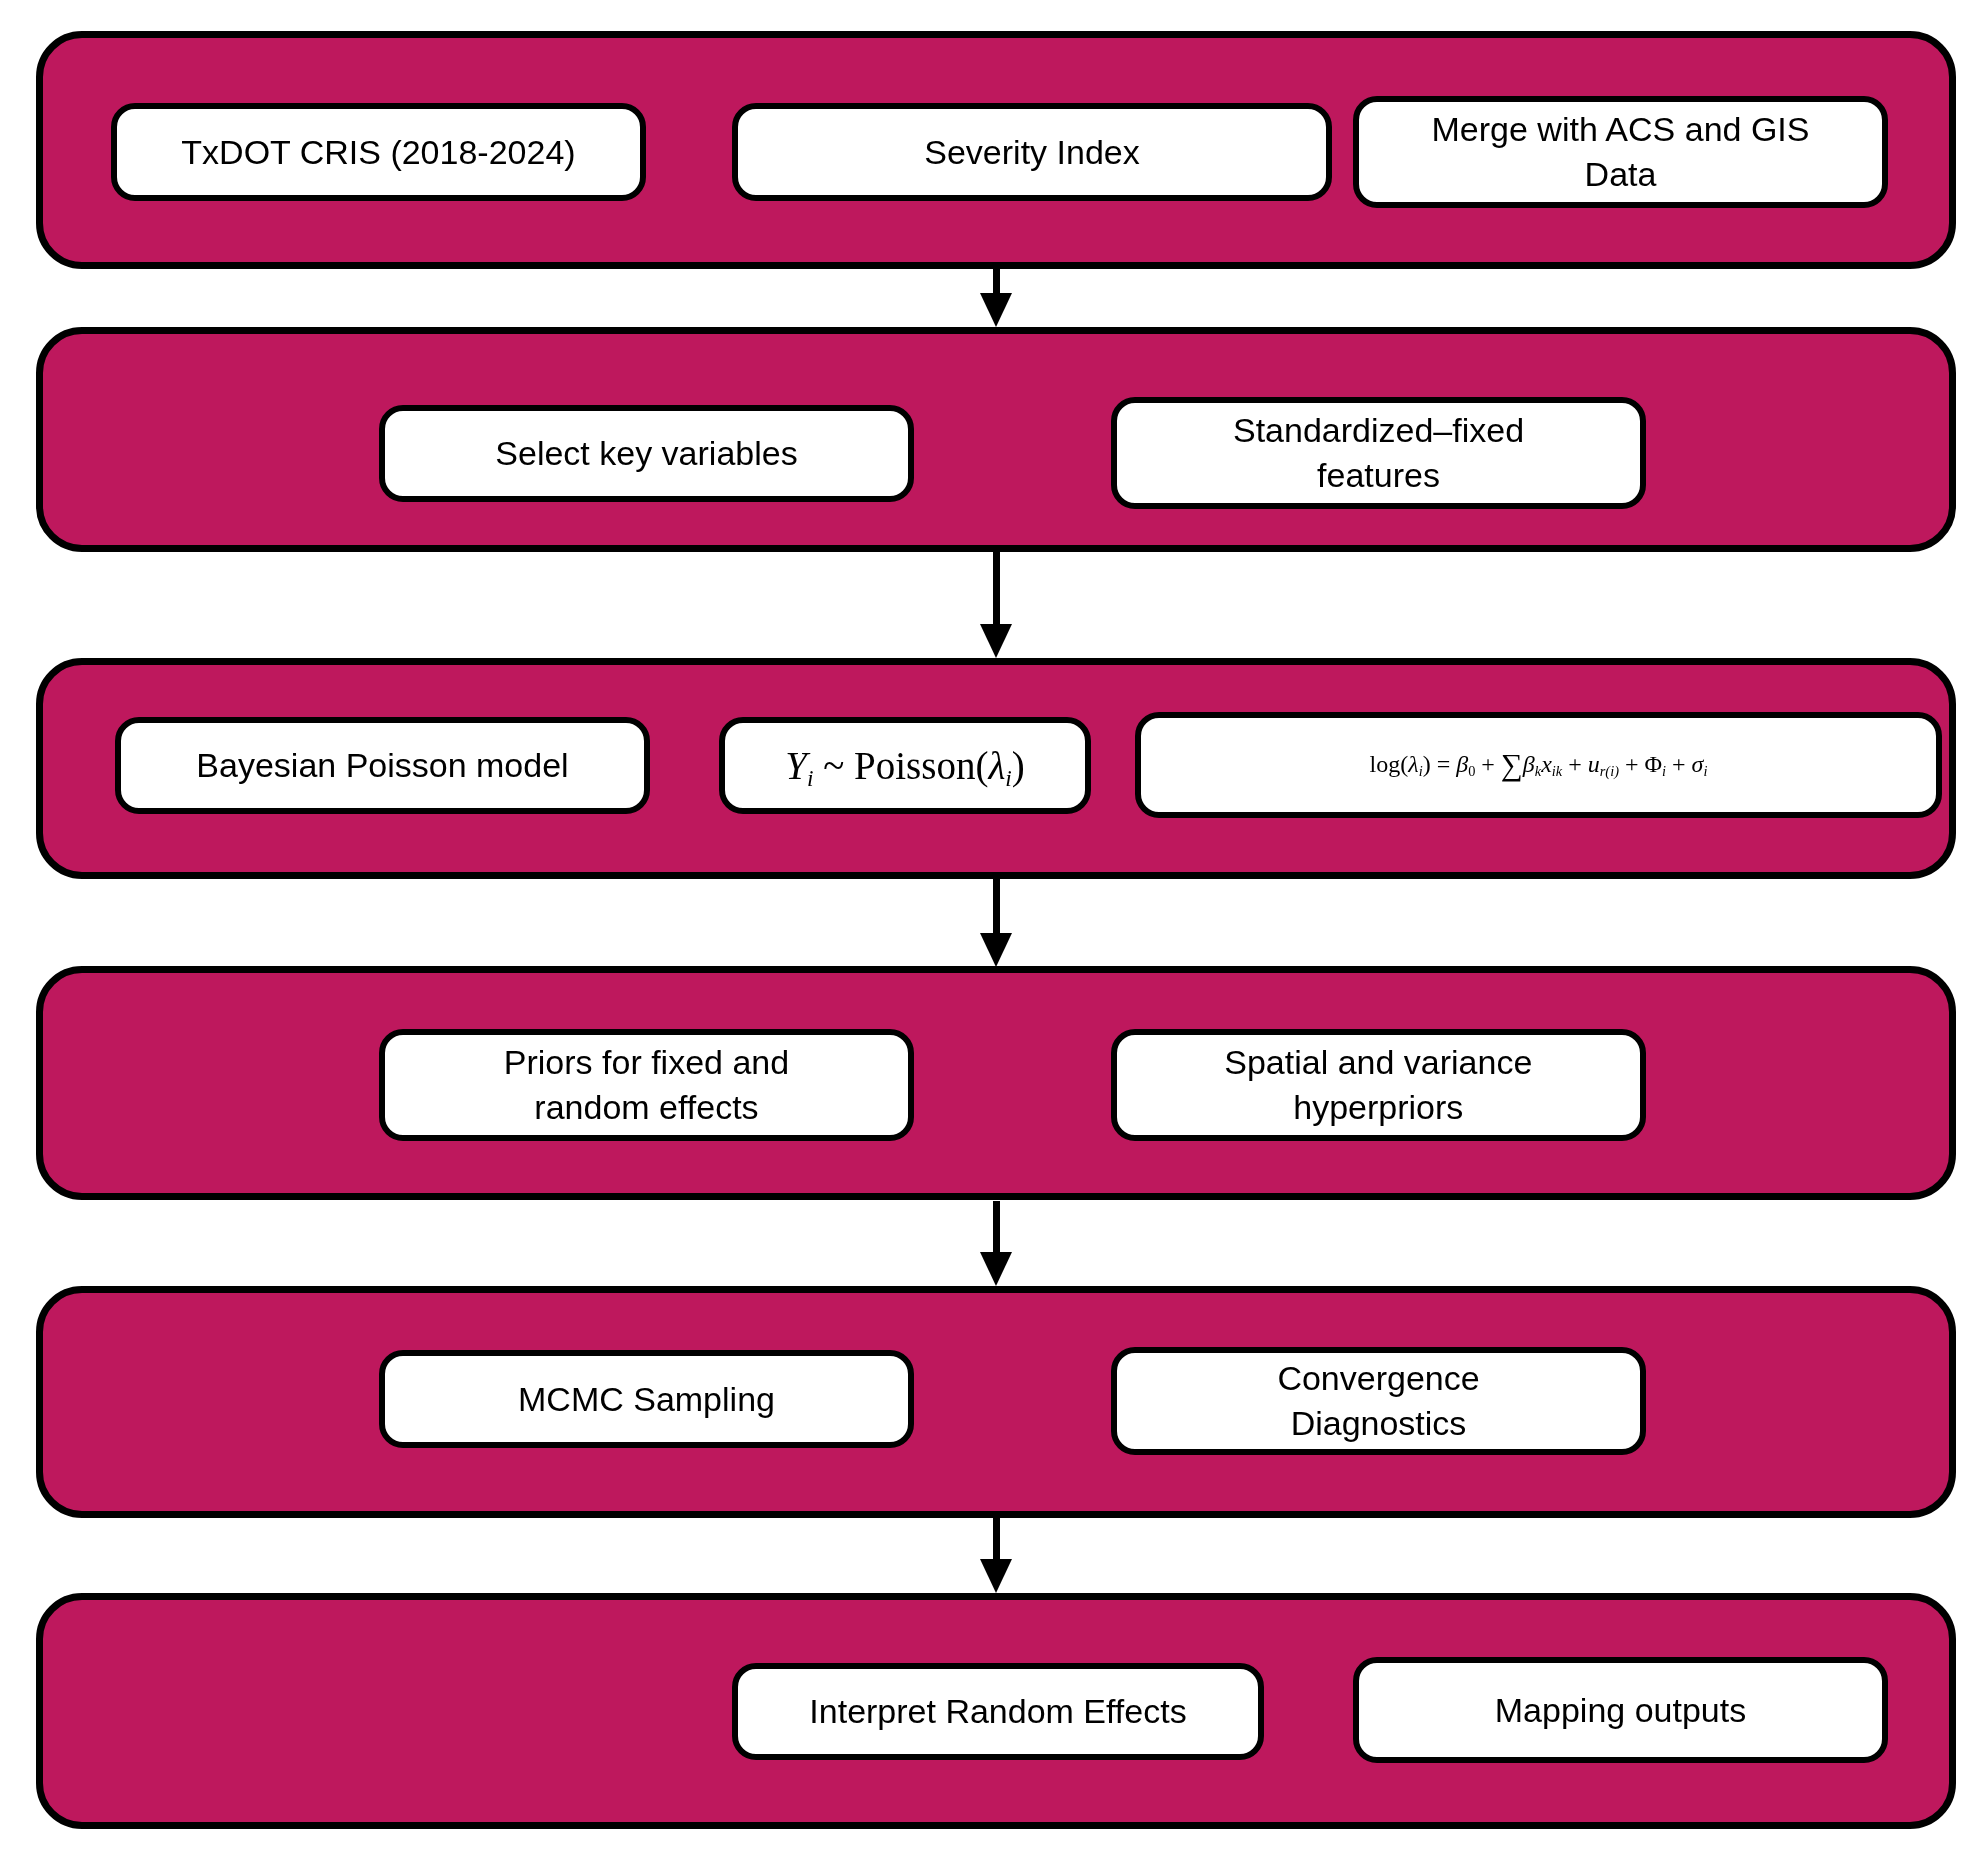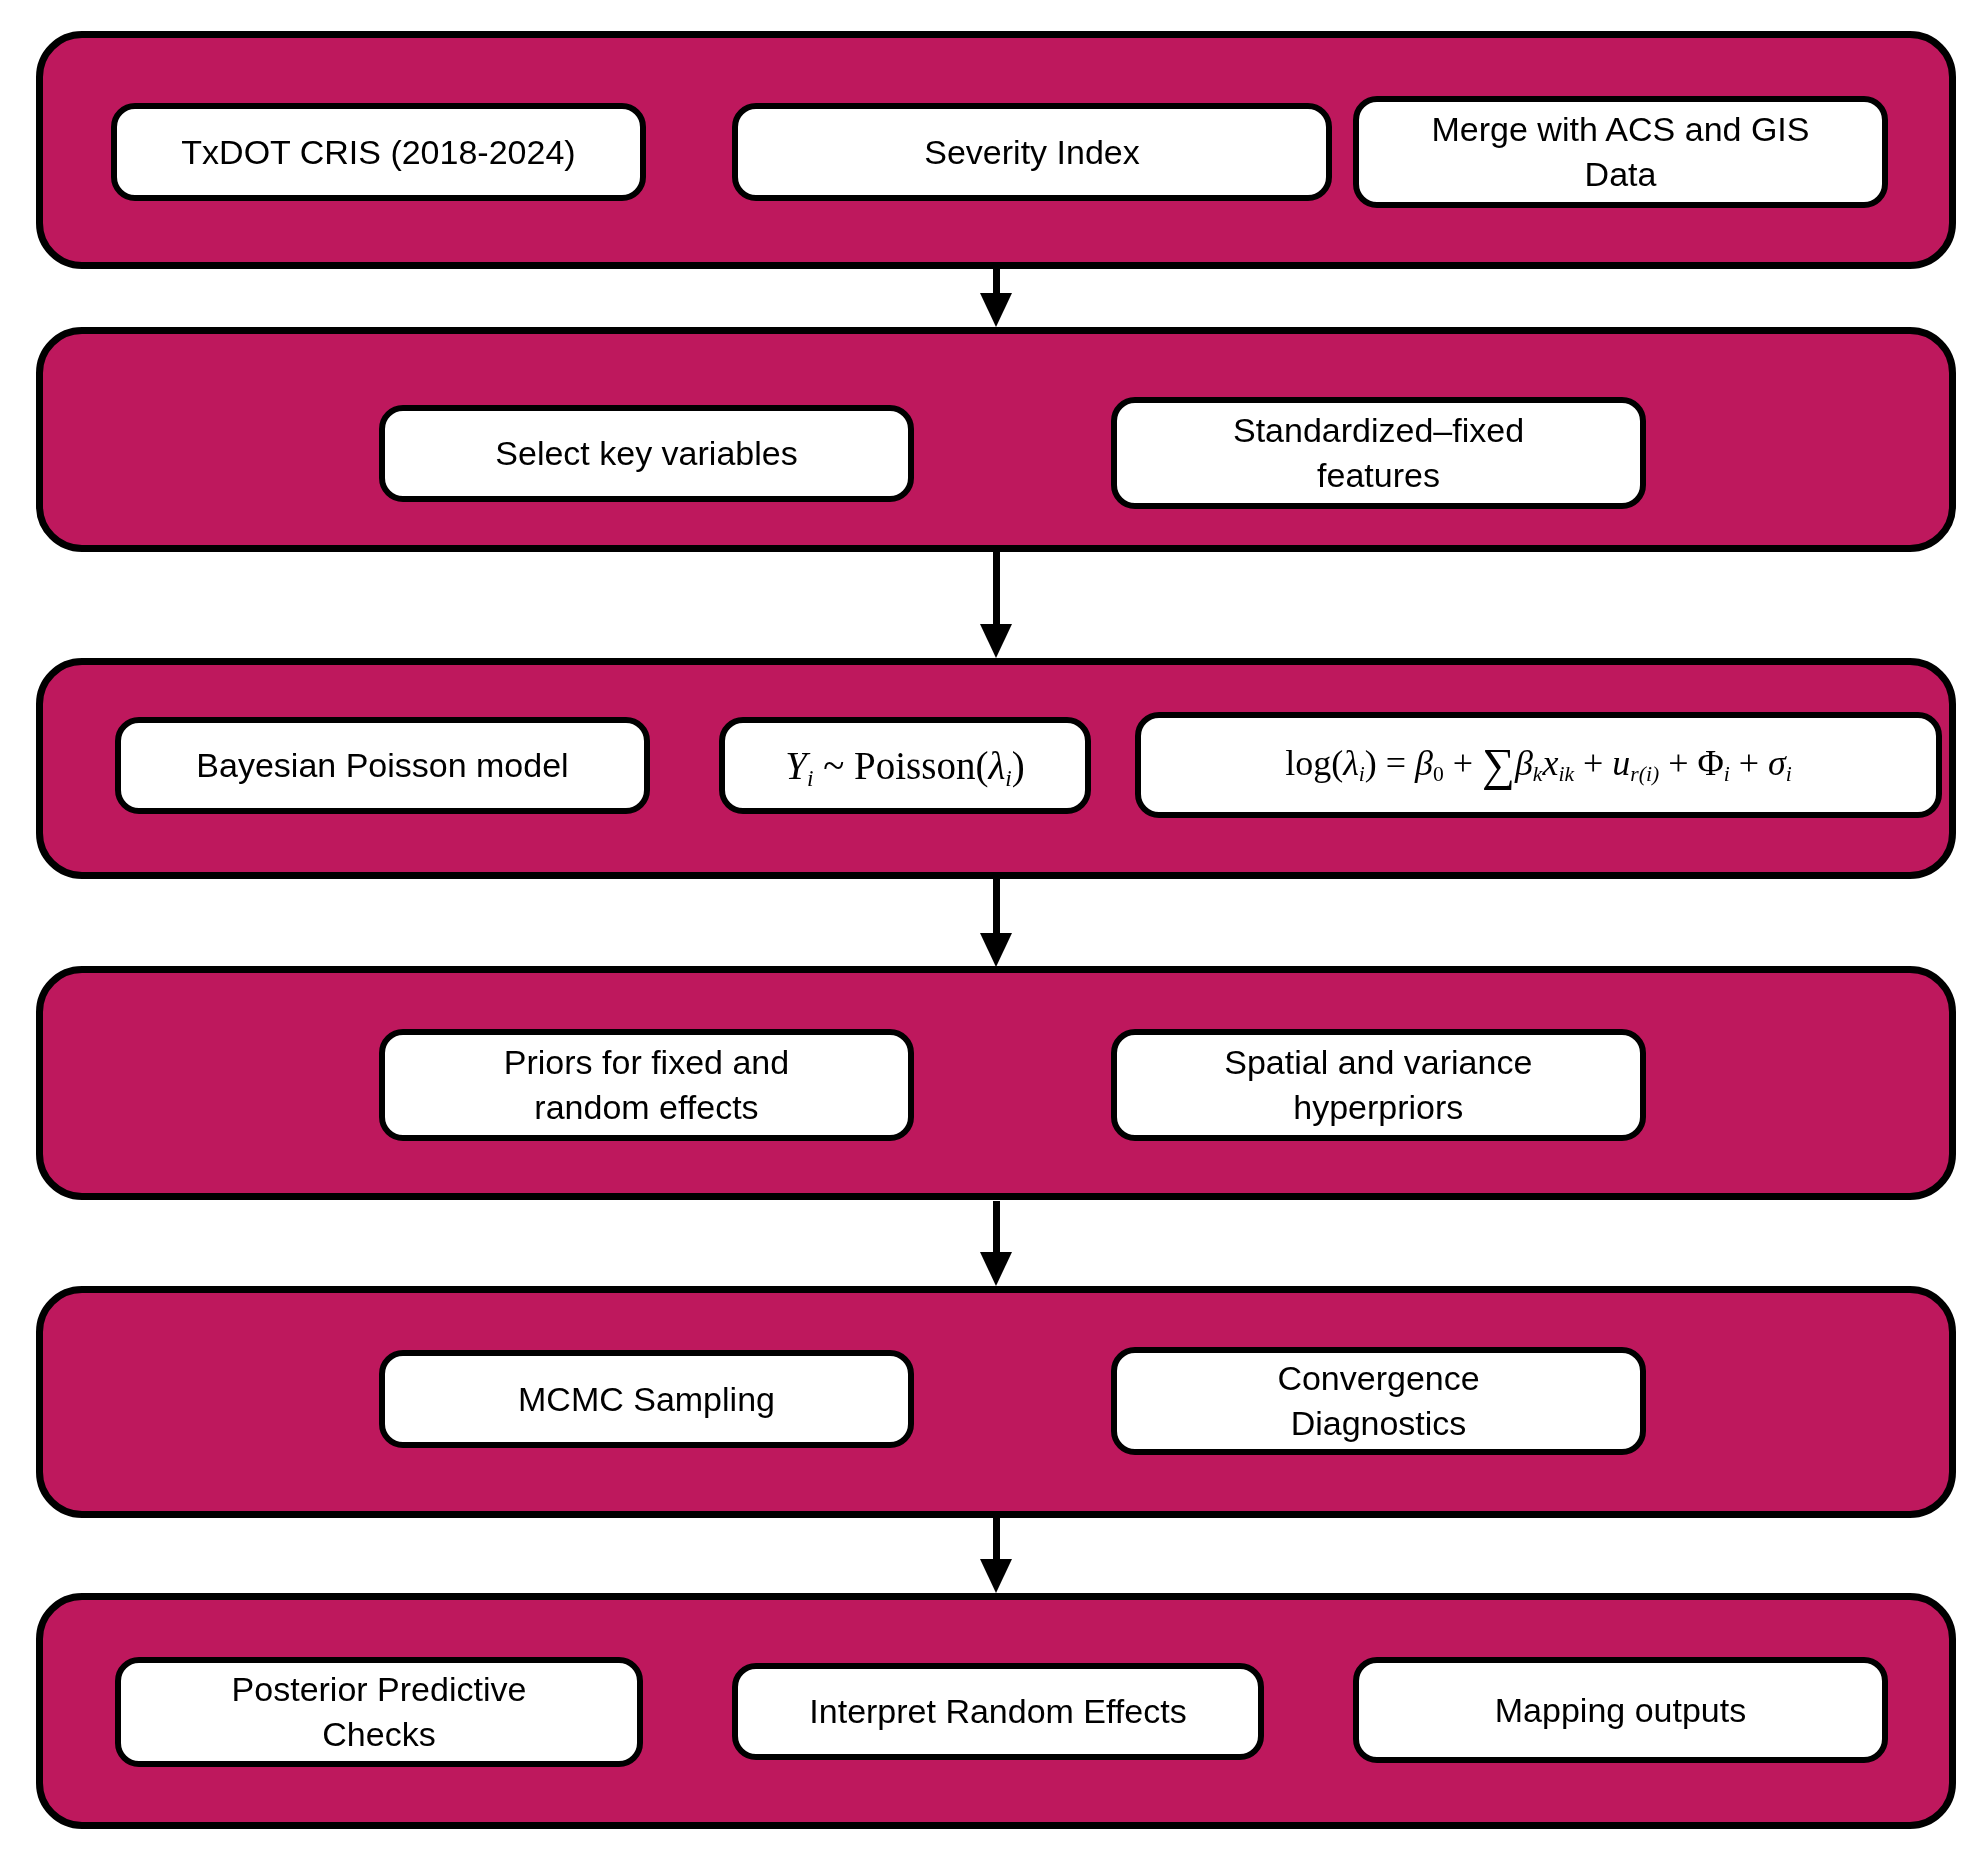--- a/index.html
+++ b/index.html
@@ -50,21 +50,21 @@
     font-size: 0.60em;
     line-height: 0;
     vertical-align: -0.28em;
   }
   .math .sum {
     font-style: normal;
     font-size: 1.28em;
     vertical-align: -0.10em;
   }
   .f-poisson { font-size: 39px; }
-  .f-loglink { font-size: 36px; }
+  .f-loglink { font-size: 24px; }
   .arrow {
     position: absolute;
     left: 980px;
     width: 33px;
   }
   .arrow .stem {
     position: absolute;
     left: 12.6px;
     top: 0;
     width: 7.4px;
@@ -161,24 +161,20 @@
 Diagnostics</span>
     </div>
   </div>
 
   <div class="arrow" style="top:1518px; height:75px;">
     <div class="stem" style="height:42px;"></div>
     <div class="head"></div>
   </div>
 
   <div class="stage" style="top:1593px; height:236px;">
-    <div class="node" style="left:72px; top:57px; width:528px; height:110px;">
-      <span>Posterior Predictive
-Checks</span>
-    </div>
     <div class="node" style="left:689px; top:63px; width:532px; height:97px;">
       <span>Interpret Random Effects</span>
     </div>
     <div class="node" style="left:1310px; top:57px; width:535px; height:106px;">
       <span>Mapping outputs</span>
     </div>
   </div>
 
 </div>
 

